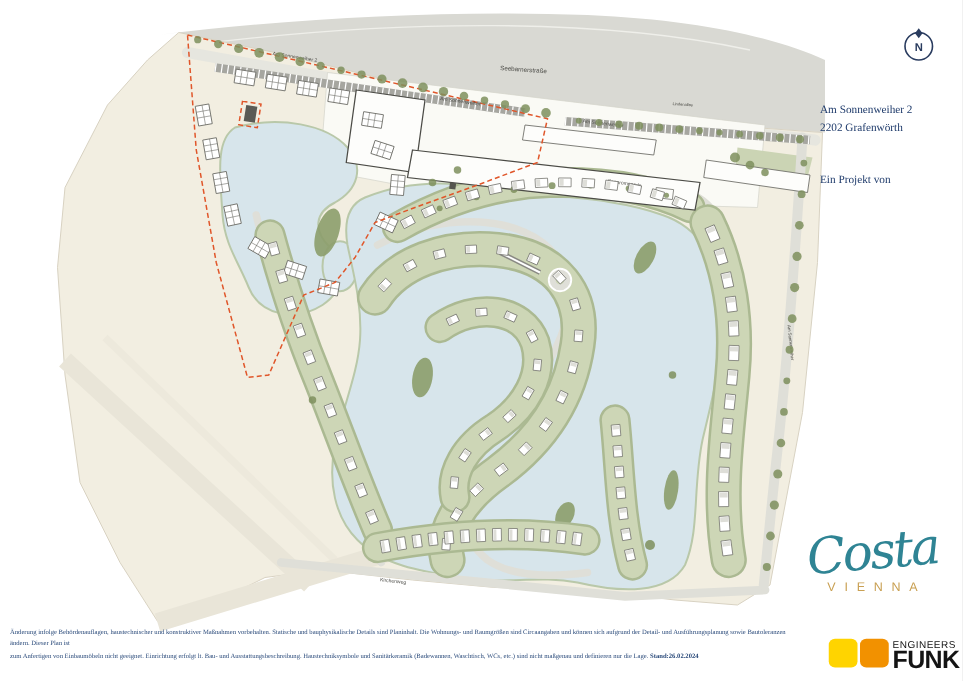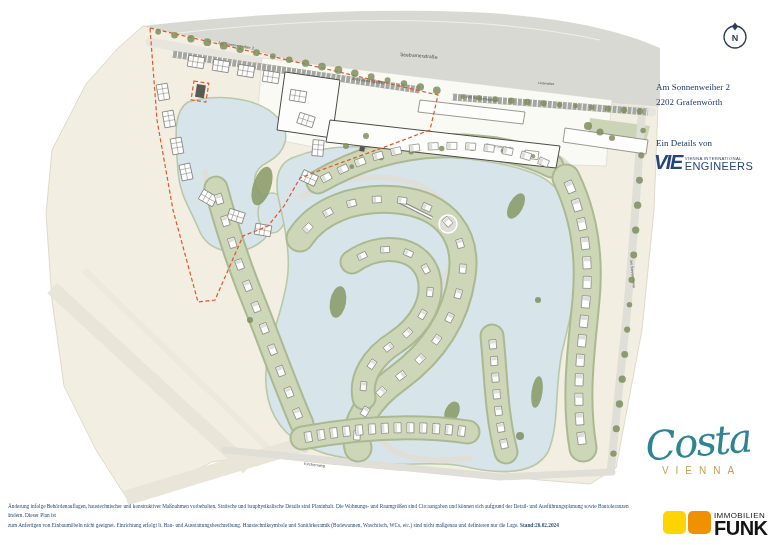--- a/index.html
+++ b/index.html
@@ -599,39 +599,32 @@
           <rect x="-4.5" y="-3.5" width="9" height="7" class="house"></rect>
           <rect x="-3.7" y="-2.7" width="2.88" height="5.40" class="roof"></rect>
         </g>
       </g>
 </svg>
 
 <div class="addr">
   <div>Am Sonnenweiher 2</div>
   <div>2202 Grafenwörth</div>
 </div>
-<div class="projekt">Ein Details von</div>
-<div class="vie">
-  <div class="vie-acronym">VIE</div>
-  <div class="vie-right">
-    <div class="vie-top">VIENNA INTERNATIONAL</div>
-    <div class="vie-bottom">ENGINEERS</div>
-  </div>
-</div>
+<div class="projekt">Ein Projekt von</div>
 
 <div class="costa">
   <div class="costa-name">Costa</div>
   <div class="costa-sub">VIENNA</div>
 </div>
 
 <div class="funk">
   <div class="sq sq-y"></div>
   <div class="sq sq-o"></div>
   <div class="funk-text">
-    <div class="funk-top">IMMOBILIEN</div>
+    <div class="funk-top">ENGINEERS</div>
     <div class="funk-bottom">FUNK</div>
   </div>
 </div>
 
 <div class="disclaimer">
   <div>Änderung infolge Behördenauflagen, haustechnischer und konstruktiver Maßnahmen vorbehalten. Statische und bauphysikalische Details sind Planinhalt. Die Wohnungs- und Raumgrößen sind Circaangaben und können sich aufgrund der Detail- und Ausführungsplanung sowie Bautoleranzen ändern. Dieser Plan ist</div>
   <div><span>zum Anfertigen von Einbaumöbeln nicht geeignet. Einrichtung erfolgt lt. Bau- und Ausstattungsbeschreibung. Haustechniksymbole und Sanitärkeramik (Badewannen, Waschtisch, WCs, etc.) sind nicht maßgenau und definieren nur die Lage.</span> <b>Stand:26.02.2024</b></div>
 </div>
 
 </div>

